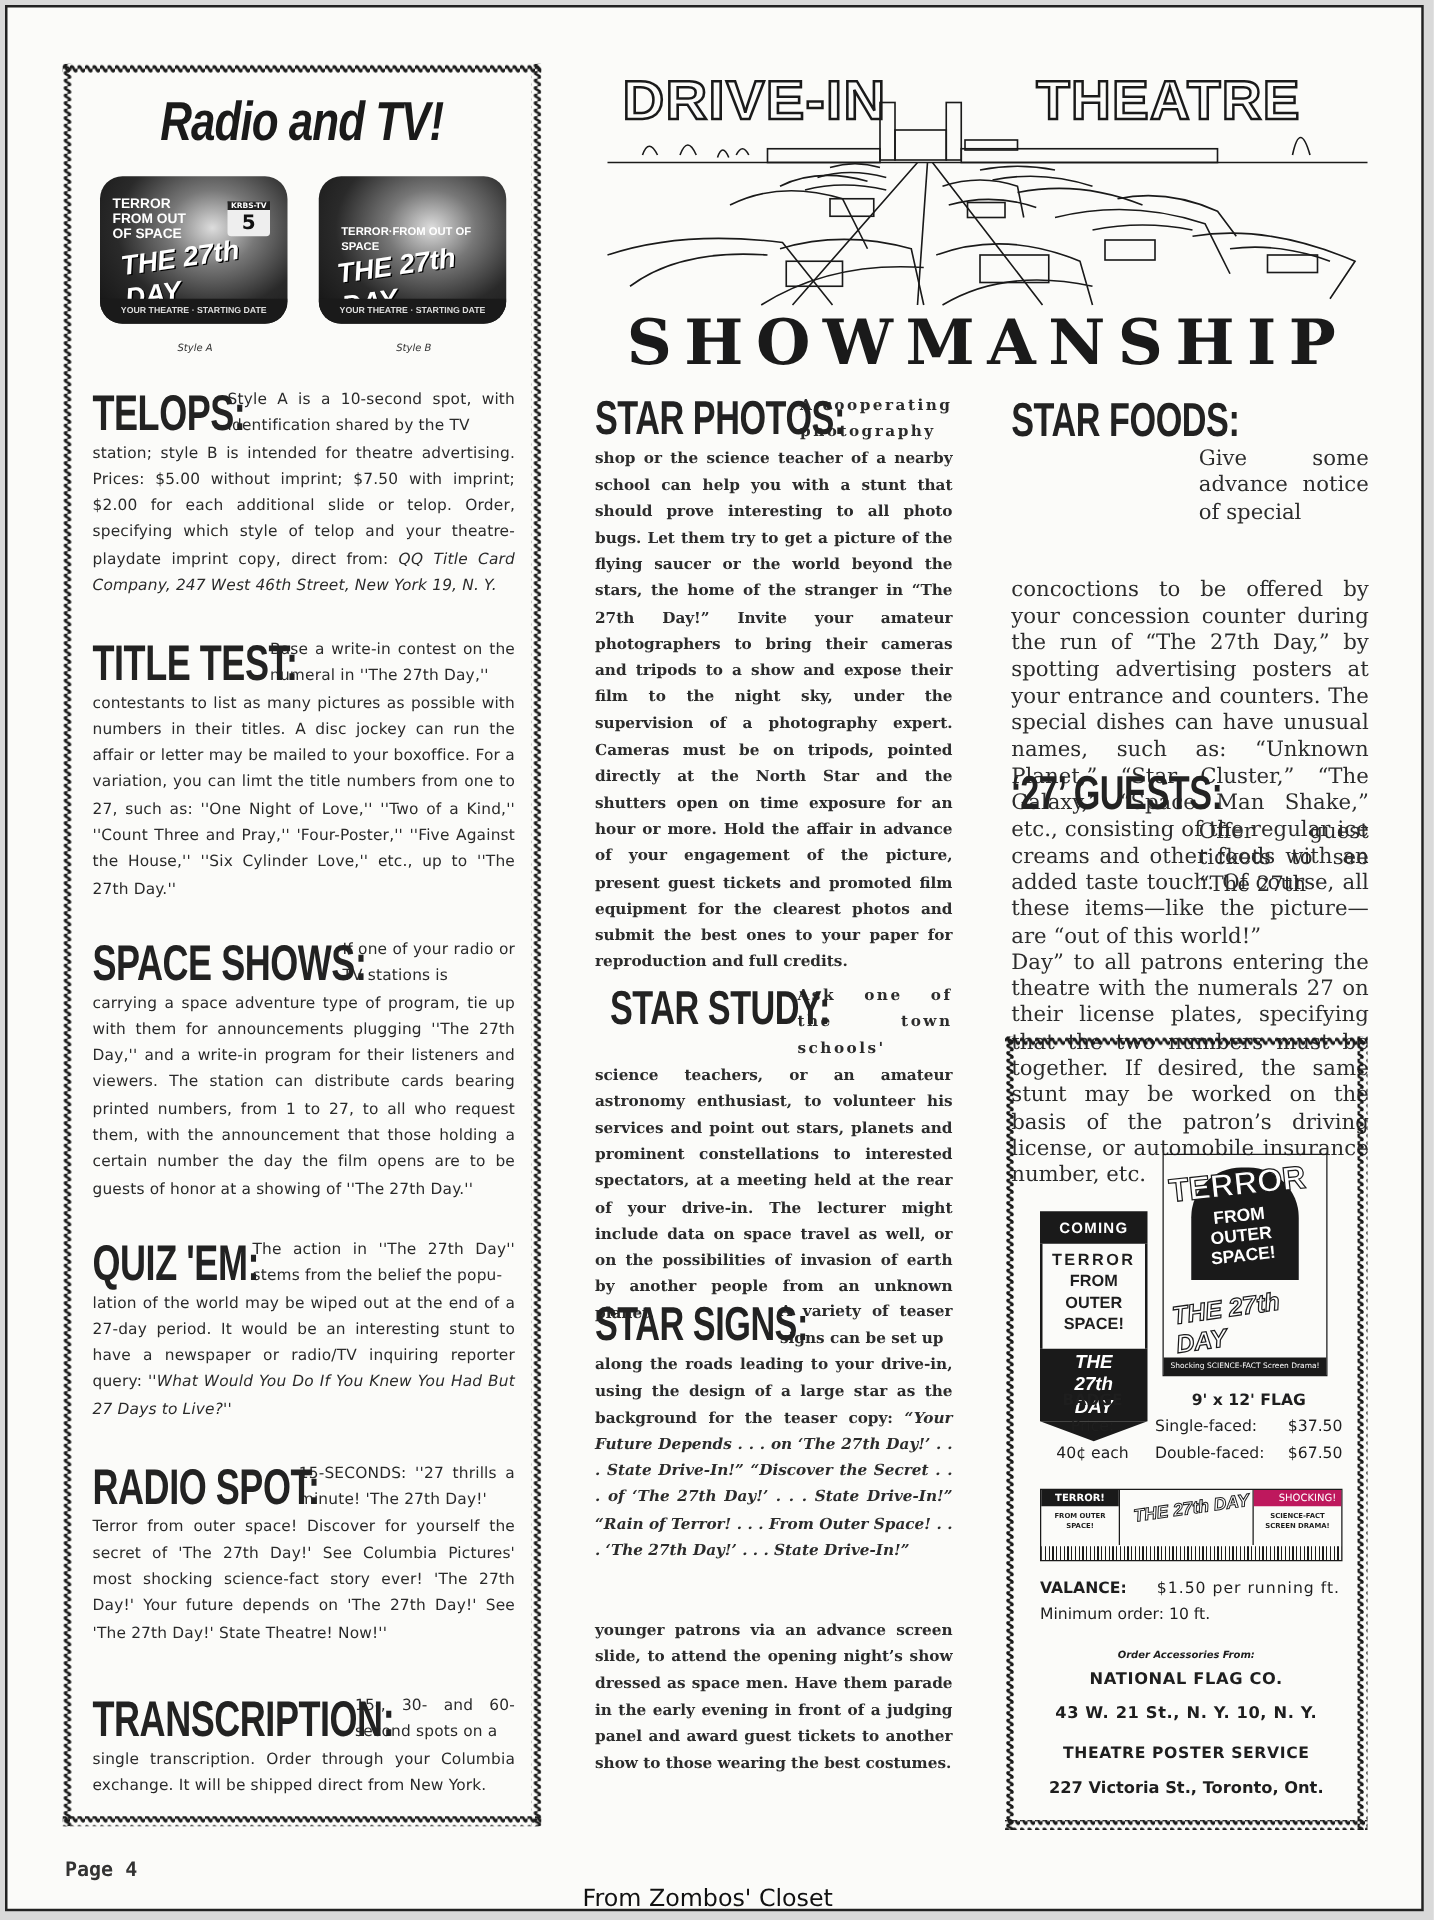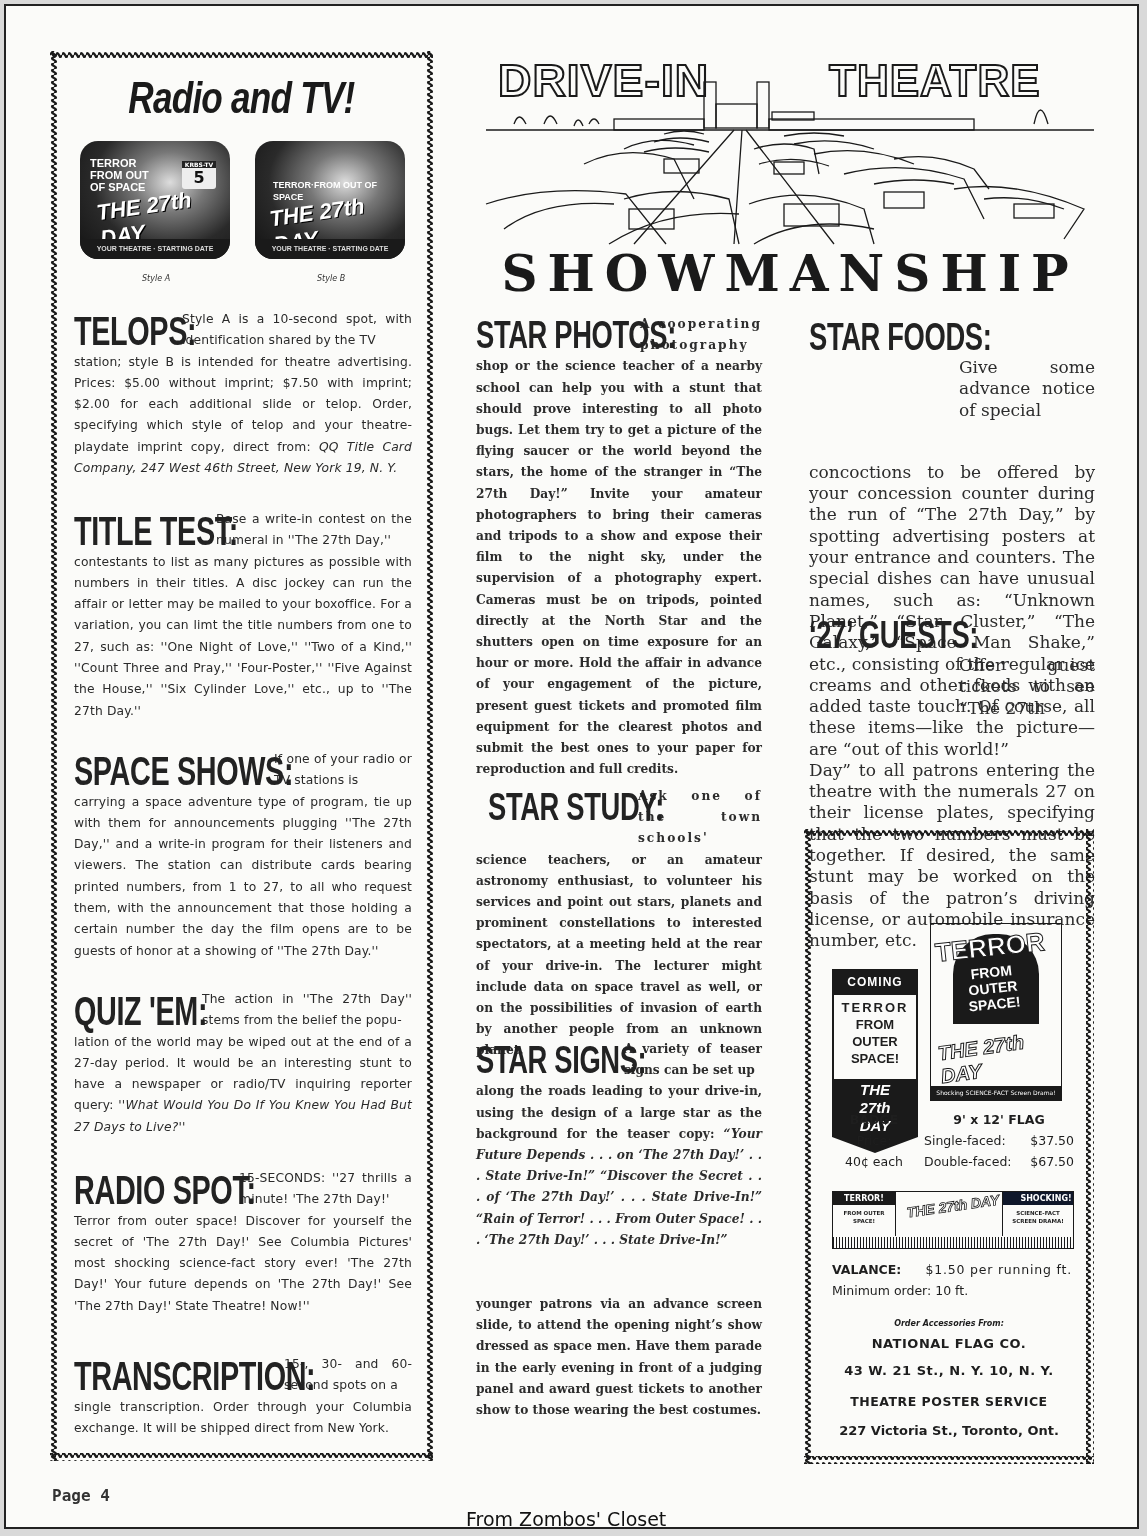--- a/index.html
+++ b/index.html
@@ -253,21 +253,21 @@
         </div>
     </div>
 
     <div style="position:absolute;left:28px;top:362px;width:240px;height:56px;border:1px solid #1a1a1a;">
       <div style="position:absolute;left:0;top:0;width:62px;height:44px;border-right:1px solid #1a1a1a;text-align:center;">
         <div style="background:#1a1a1a;color:#fff;font-size:8px;font-weight:bold;line-height:13px;">TERROR!</div>
         <div style="font-size:5.5px;font-weight:bold;padding:4px 6px 0;line-height:8px;">FROM OUTER SPACE!</div>
       </div>
       <div style="position:absolute;left:70px;top:6px;width:100px;font-family:'Liberation Sans',sans-serif;font-weight:bold;font-style:italic;font-size:14px;color:#fff;-webkit-text-stroke:0.8px #1a1a1a;transform:rotate(-8deg);text-align:center;">THE 27th DAY</div>
       <div style="position:absolute;right:0;top:0;width:70px;height:44px;border-left:1px solid #1a1a1a;text-align:center;">
-        <div style="background:#0f172a;color:#fff;font-size:8px;font-weight:bold;line-height:13px;padding-left:16px;">SHOCKING!</div>
+        <div style="background:#be185d;color:#fff;font-size:8px;font-weight:normal;line-height:13px;padding-left:16px;">SHOCKING!</div>
         <div style="font-size:5.5px;font-weight:bold;padding:4px 6px 0;line-height:8px;">SCIENCE-FACT SCREEN DRAMA!</div>
       </div>
       <div style="position:absolute;left:0;right:0;bottom:0;height:11px;background:repeating-linear-gradient(90deg,#1a1a1a 0 1px,transparent 1px 3px);"></div>
     </div>
 
     <div style="position:absolute;left:28px;top:430px;width:240px;font-size:12.5px;line-height:21px;">
       <div style="display:flex;justify-content:space-between;">
           <span style="font-weight:bold;">VALANCE:</span>
           <span style="letter-spacing:0.8px;">$1.50 per running ft.</span>
         </div>

